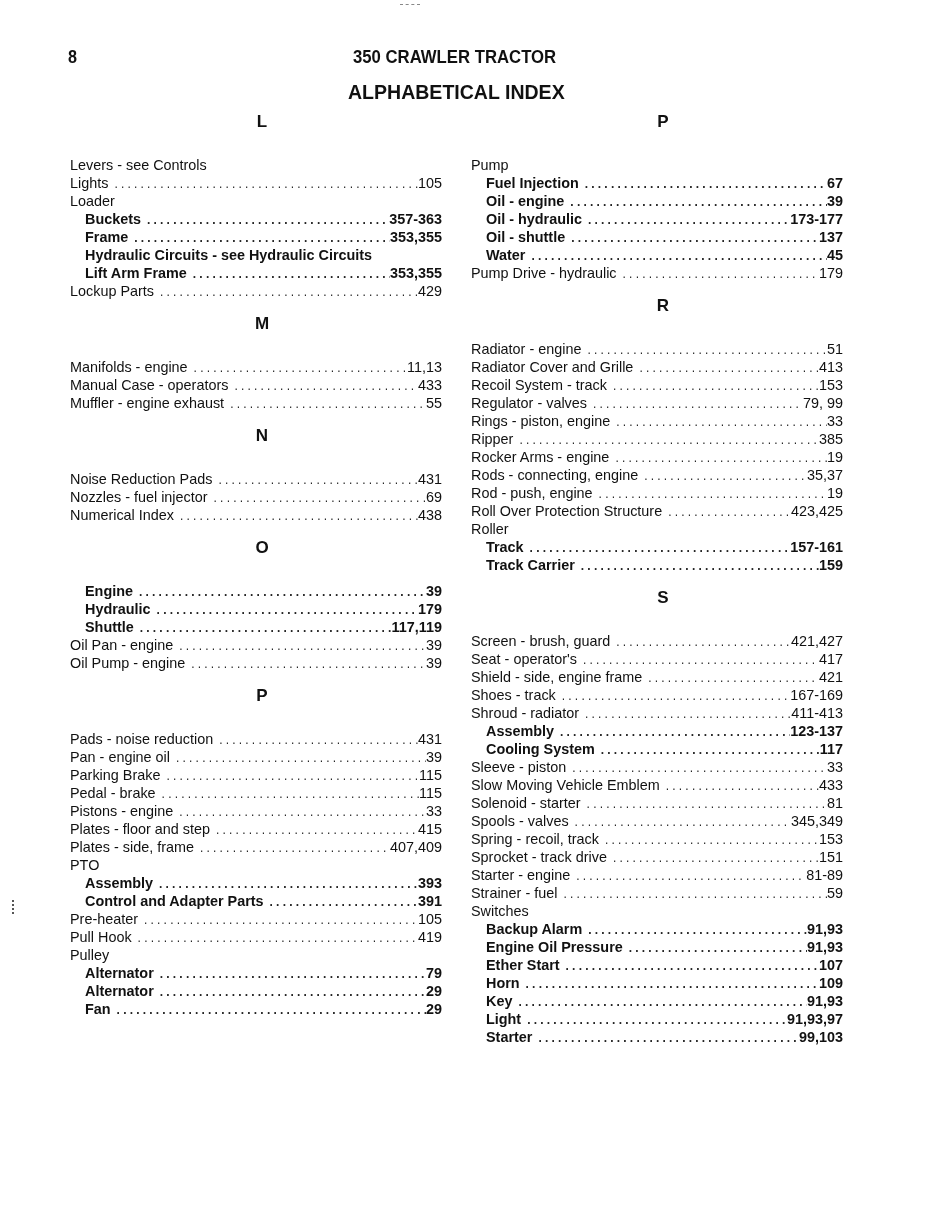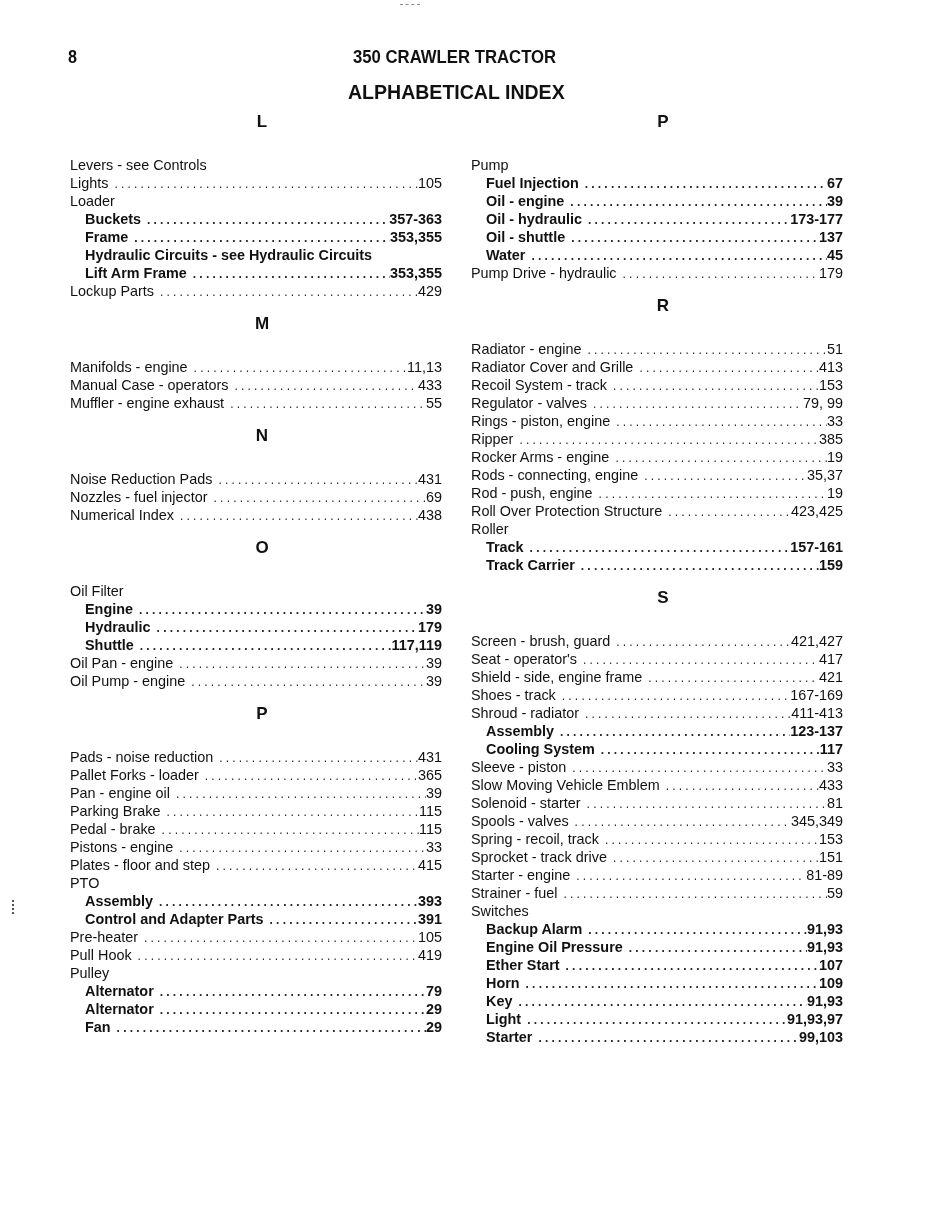--- a/index.html
+++ b/index.html
@@ -181,23 +181,20 @@
         <span class="pages">69</span>
       </div>
       <div class="entry">
         <span class="label">Numerical Index</span>
         <span class="leader"></span>
         <span class="pages">438</span>
       </div>
     </div>
     <div class="section">
       <div class="section-letter">O</div>
-      <div class="entry no-page">
-        <span class="label">Oil Filter</span>
-      </div>
       <div class="entry sub">
         <span class="label">Engine</span>
         <span class="leader"></span>
         <span class="pages">39</span>
       </div>
       <div class="entry sub">
         <span class="label">Hydraulic</span>
         <span class="leader"></span>
         <span class="pages">179</span>
       </div>
@@ -218,25 +215,20 @@
       </div>
     </div>
     <div class="section">
       <div class="section-letter">P</div>
       <div class="entry">
         <span class="label">Pads - noise reduction</span>
         <span class="leader"></span>
         <span class="pages">431</span>
       </div>
       <div class="entry">
-        <span class="label">Pallet Forks - loader</span>
-        <span class="leader"></span>
-        <span class="pages">365</span>
-      </div>
-      <div class="entry">
         <span class="label">Pan - engine oil</span>
         <span class="leader"></span>
         <span class="pages">39</span>
       </div>
       <div class="entry">
         <span class="label">Parking Brake</span>
         <span class="leader"></span>
         <span class="pages">115</span>
       </div>
       <div class="entry">
@@ -246,20 +238,25 @@
       </div>
       <div class="entry">
         <span class="label">Pistons - engine</span>
         <span class="leader"></span>
         <span class="pages">33</span>
       </div>
       <div class="entry">
         <span class="label">Plates - floor and step</span>
         <span class="leader"></span>
         <span class="pages">415</span>
+      </div>
+      <div class="entry">
+        <span class="label">Plates - side, frame</span>
+        <span class="leader"></span>
+        <span class="pages">407,409</span>
       </div>
       <div class="entry no-page">
         <span class="label">PTO</span>
       </div>
       <div class="entry sub">
         <span class="label">Assembly</span>
         <span class="leader"></span>
         <span class="pages">393</span>
       </div>
       <div class="entry sub">

